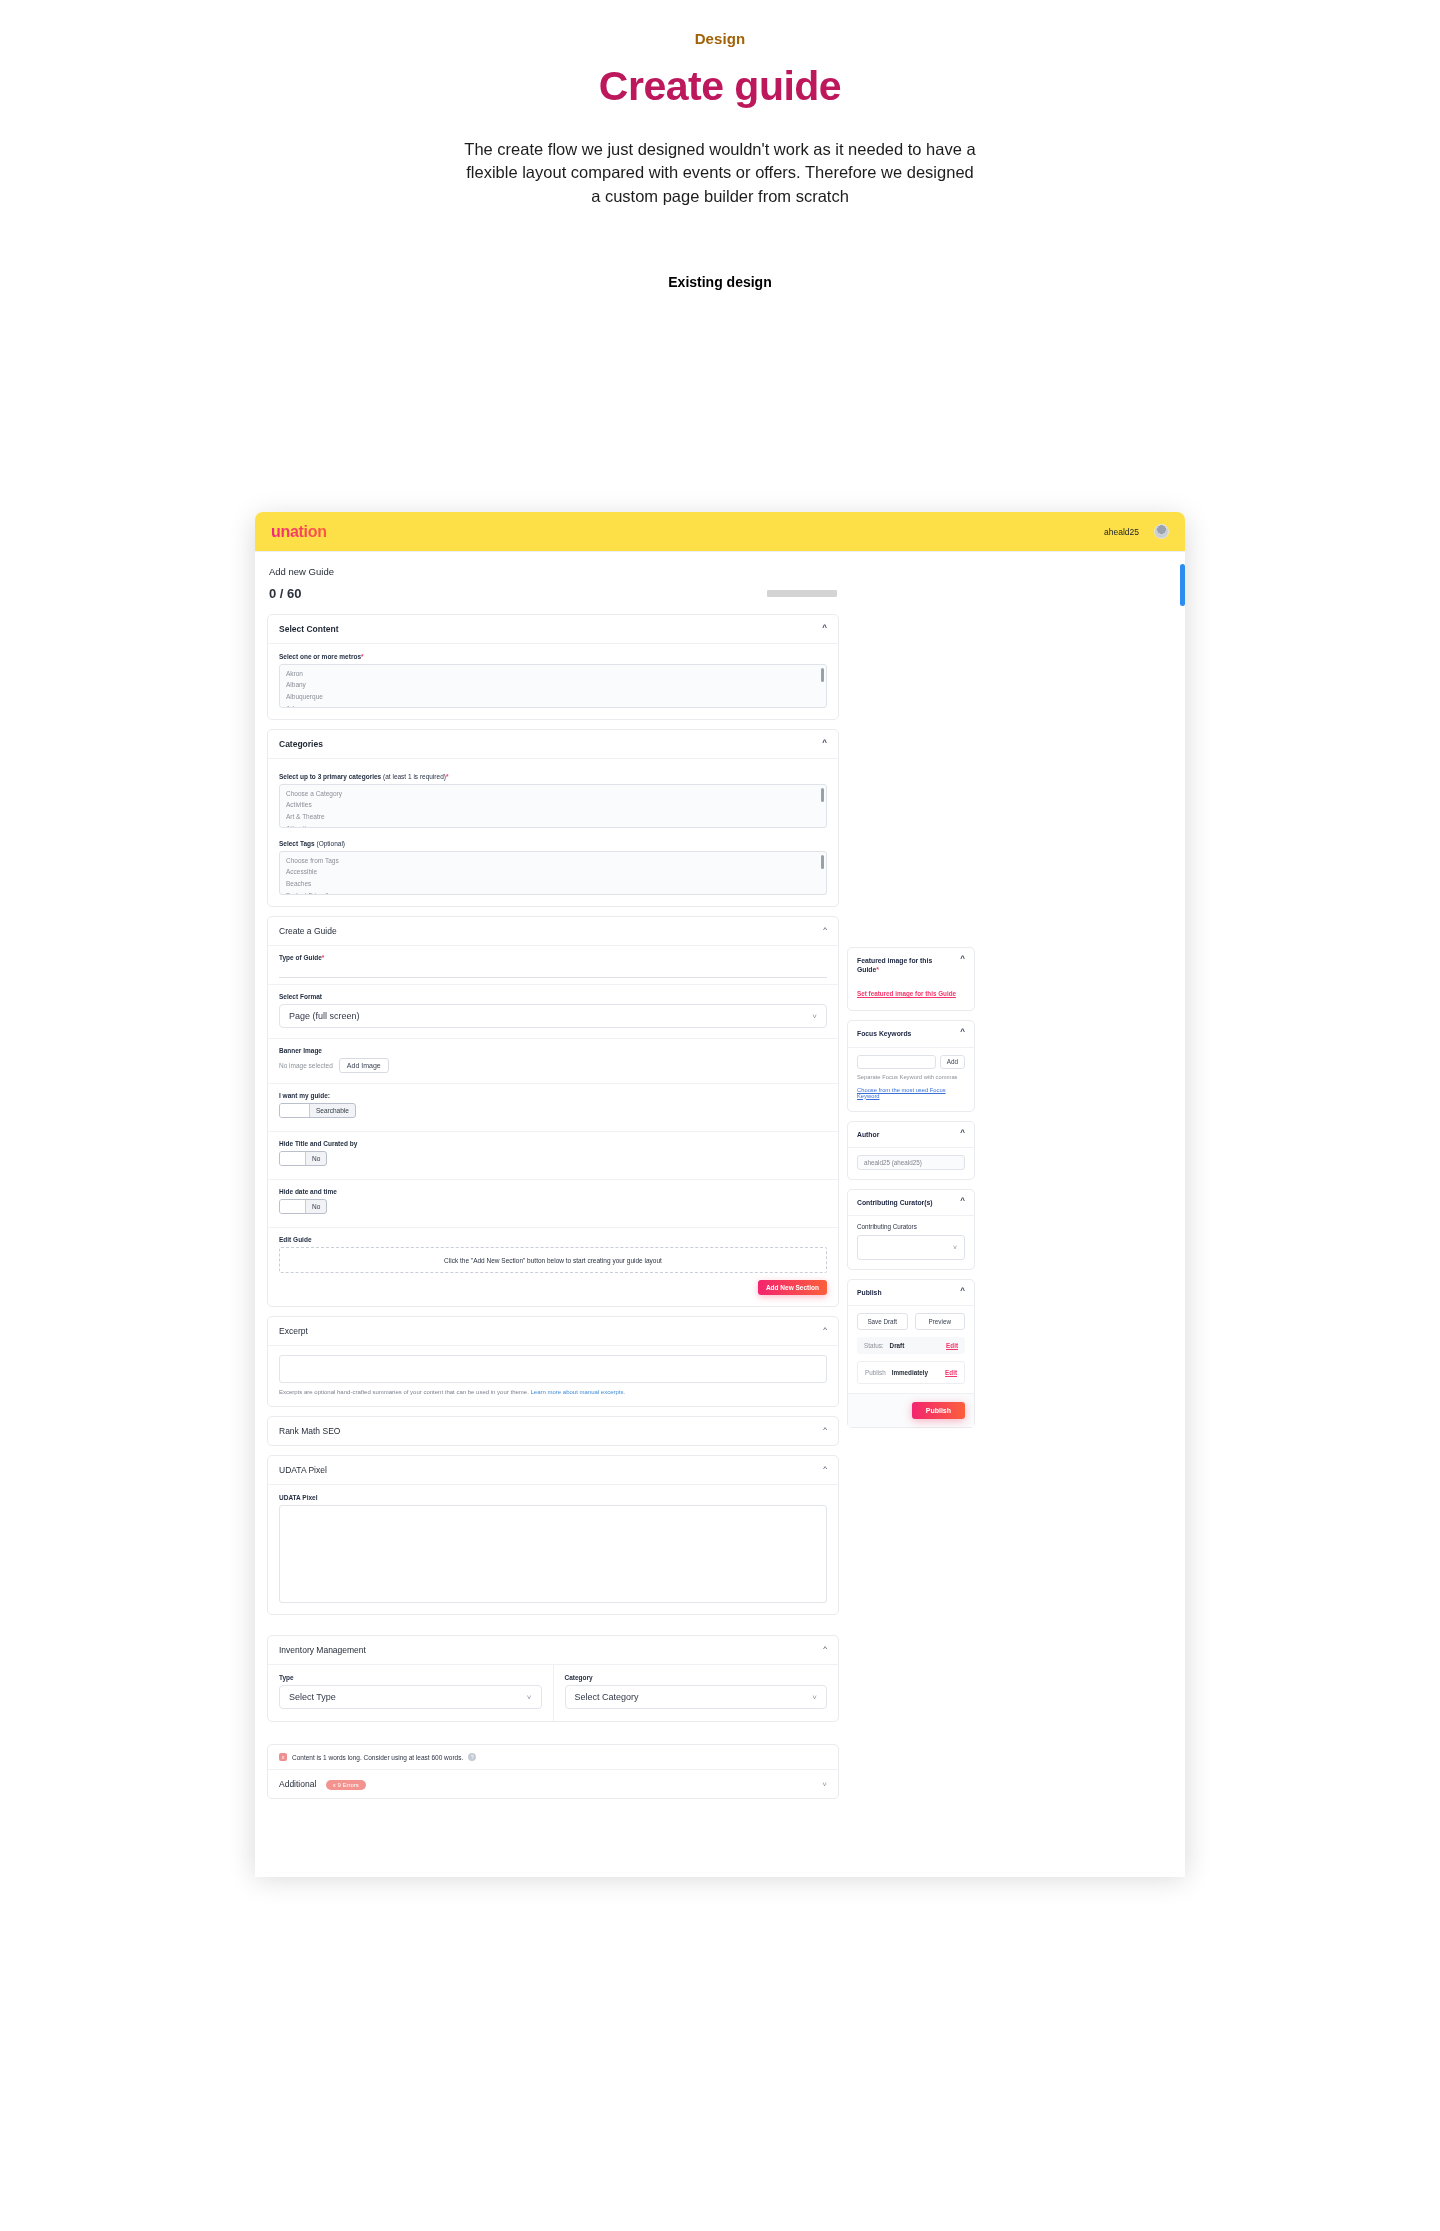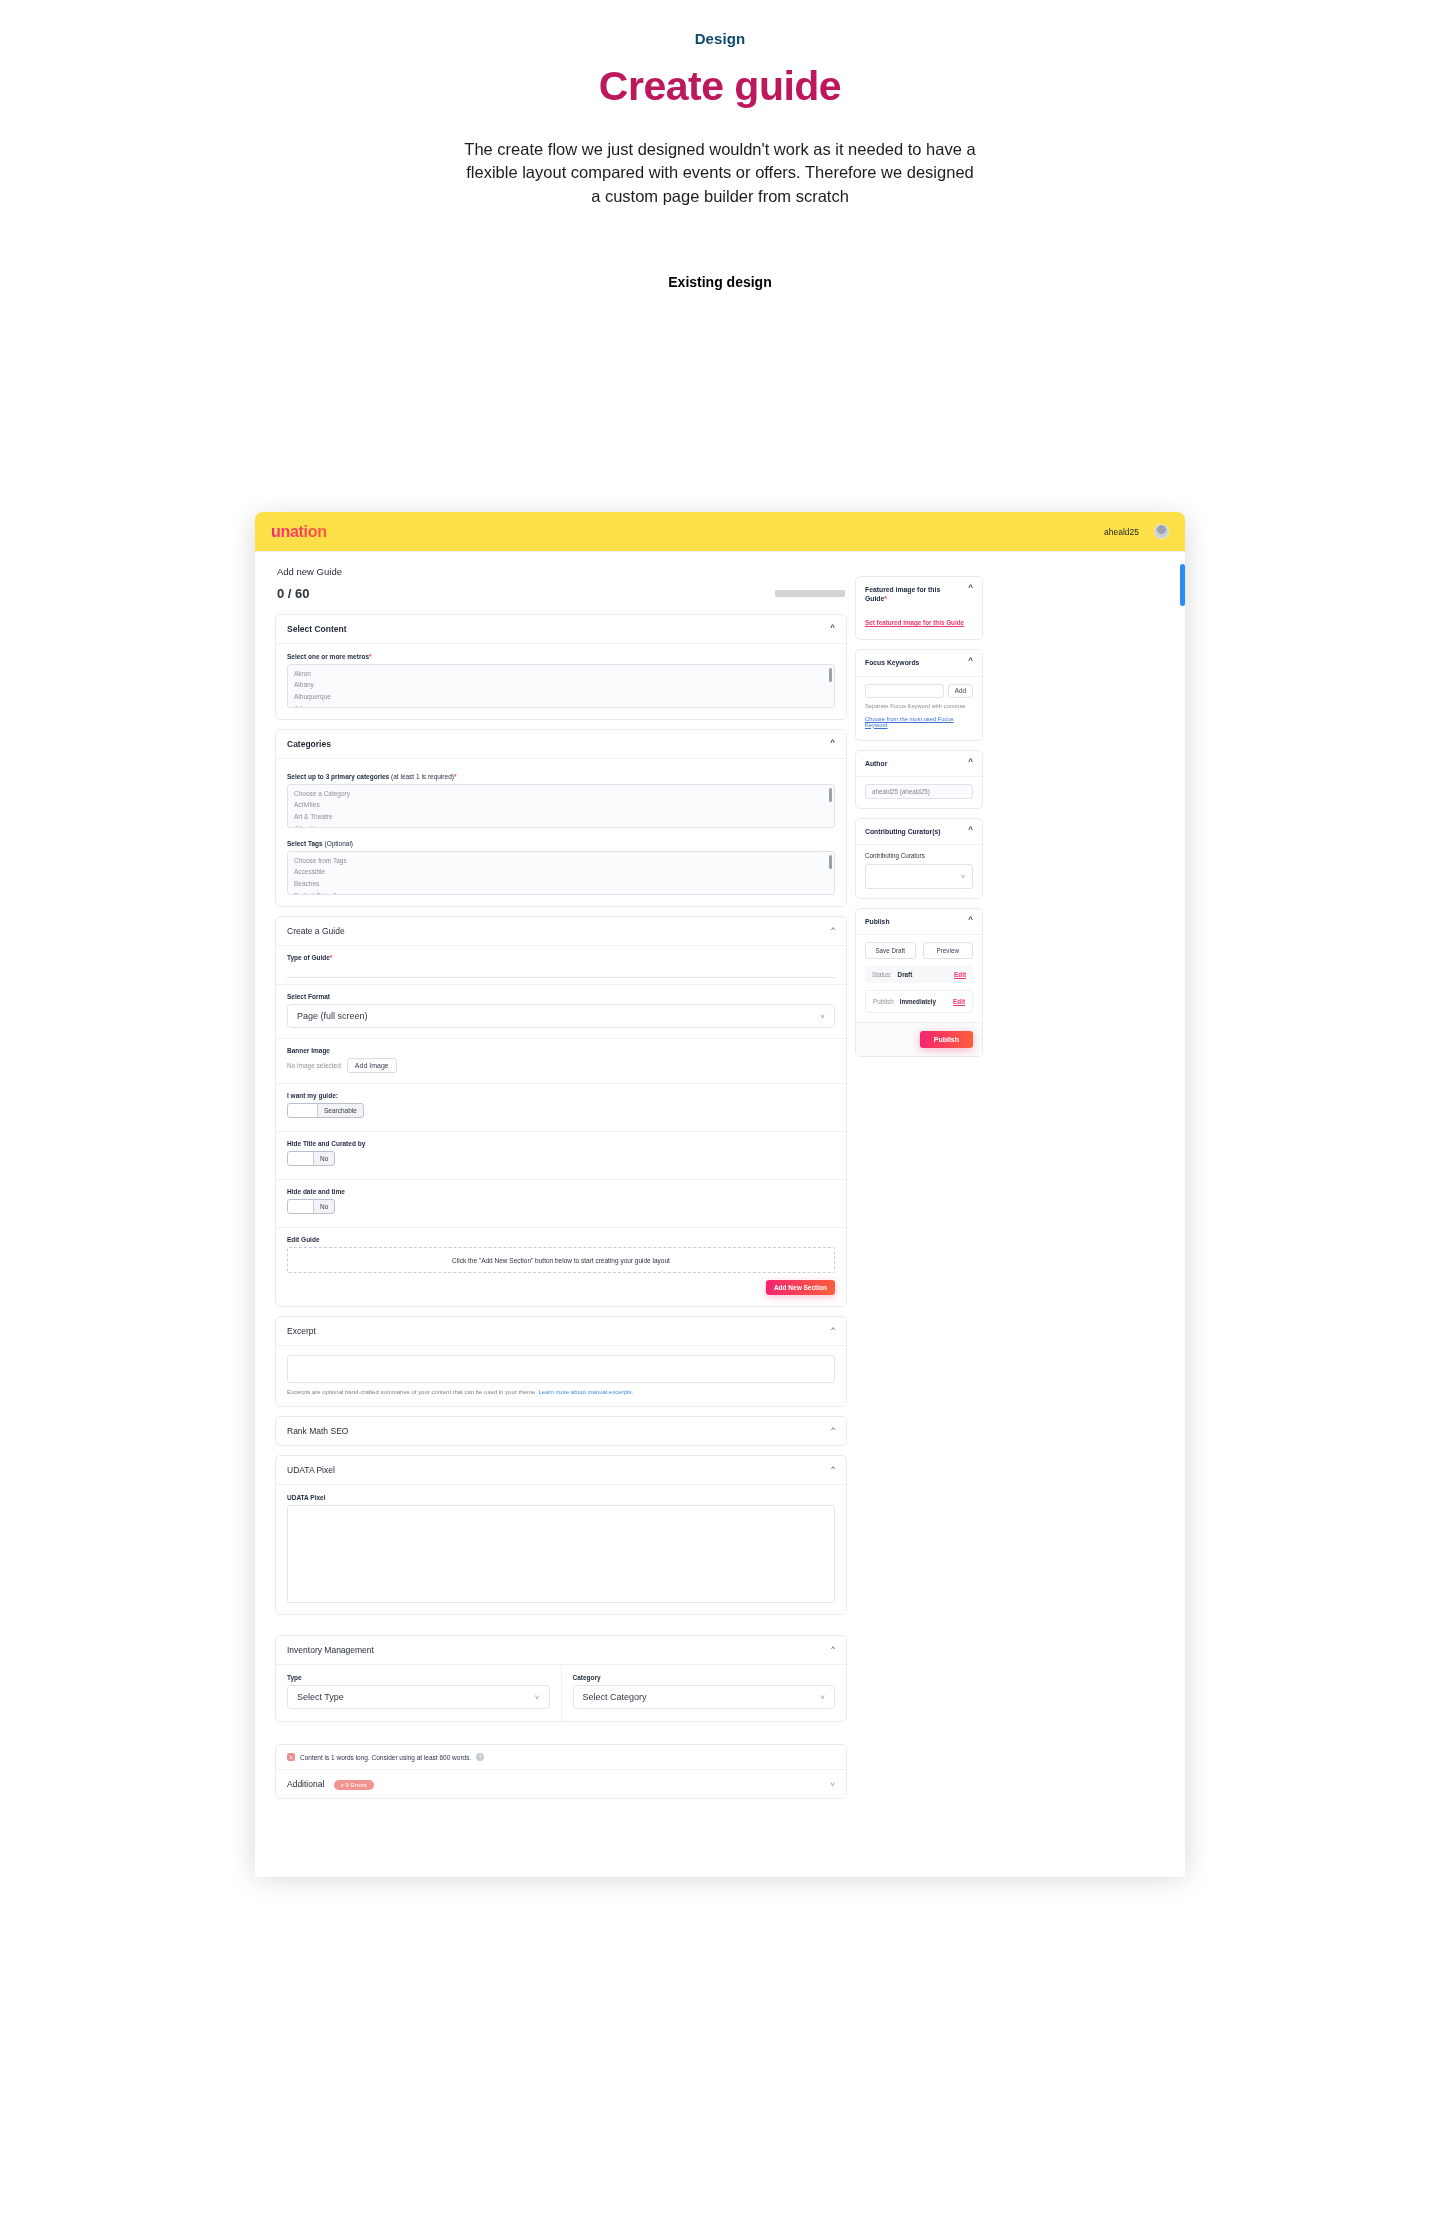--- a/index.html
+++ b/index.html
@@ -8,21 +8,21 @@
     height: 2231px;
     background: #ffffff;
     font-family: "Liberation Sans", sans-serif;
     position: relative;
     overflow: hidden;
   }
 
   
   .intro { width: 1440px; padding-top: 30px; text-align: center; }
   .eyebrow {
-    font-size: 15px; font-weight: 700; color: #0c4a6e; letter-spacing: .1px;
+    font-size: 15px; font-weight: 700; color: #a16207; letter-spacing: .1px;
   }
   .big-title {
     font-size: 41px; font-weight: 800; color: #be185d; margin-top: 16px; letter-spacing: -0.5px;
   }
   .para {
     font-size: 16.5px; color: #1d1d1d; line-height: 1.42; margin-top: 32px;
     width: 520px; margin-left: auto; margin-right: auto;
   }
   .para.second { margin-top: 28px; }
   .section-caption {
@@ -58,21 +58,21 @@
   }
   .adminbar-right { display: flex; align-items: center; gap: 15px; text-align: center; }
   .username { font-size: 8.5px; color: #22262c; }
   .avatar {
     width: 15px; height: 15px; border-radius: 50%;
     background: radial-gradient(circle at 50% 35%, #9aa3ad 0 40%, #c9ced4 41% 100%);
     border: 1px solid #dfe3e8;
   }
 
   
-  .page-wrap { display: flex; padding: 10px 12px 0 20px; gap: 8px; }
+  .page-wrap { display: flex; padding: 10px 12px 0 12px; gap: 8px; align-items: center; }
   .col-main { width: 572px; }
   .col-side { width: 128px; padding-top: 14px; }
 
   .page-heading { font-size: 9.5px; color: #1f2733; margin: 4px 0 9px 2px; }
 
   
   .card {
     background: #fff; border: 1px solid #e9ebef; border-radius: 5px;
     margin-bottom: 9px;
   }

